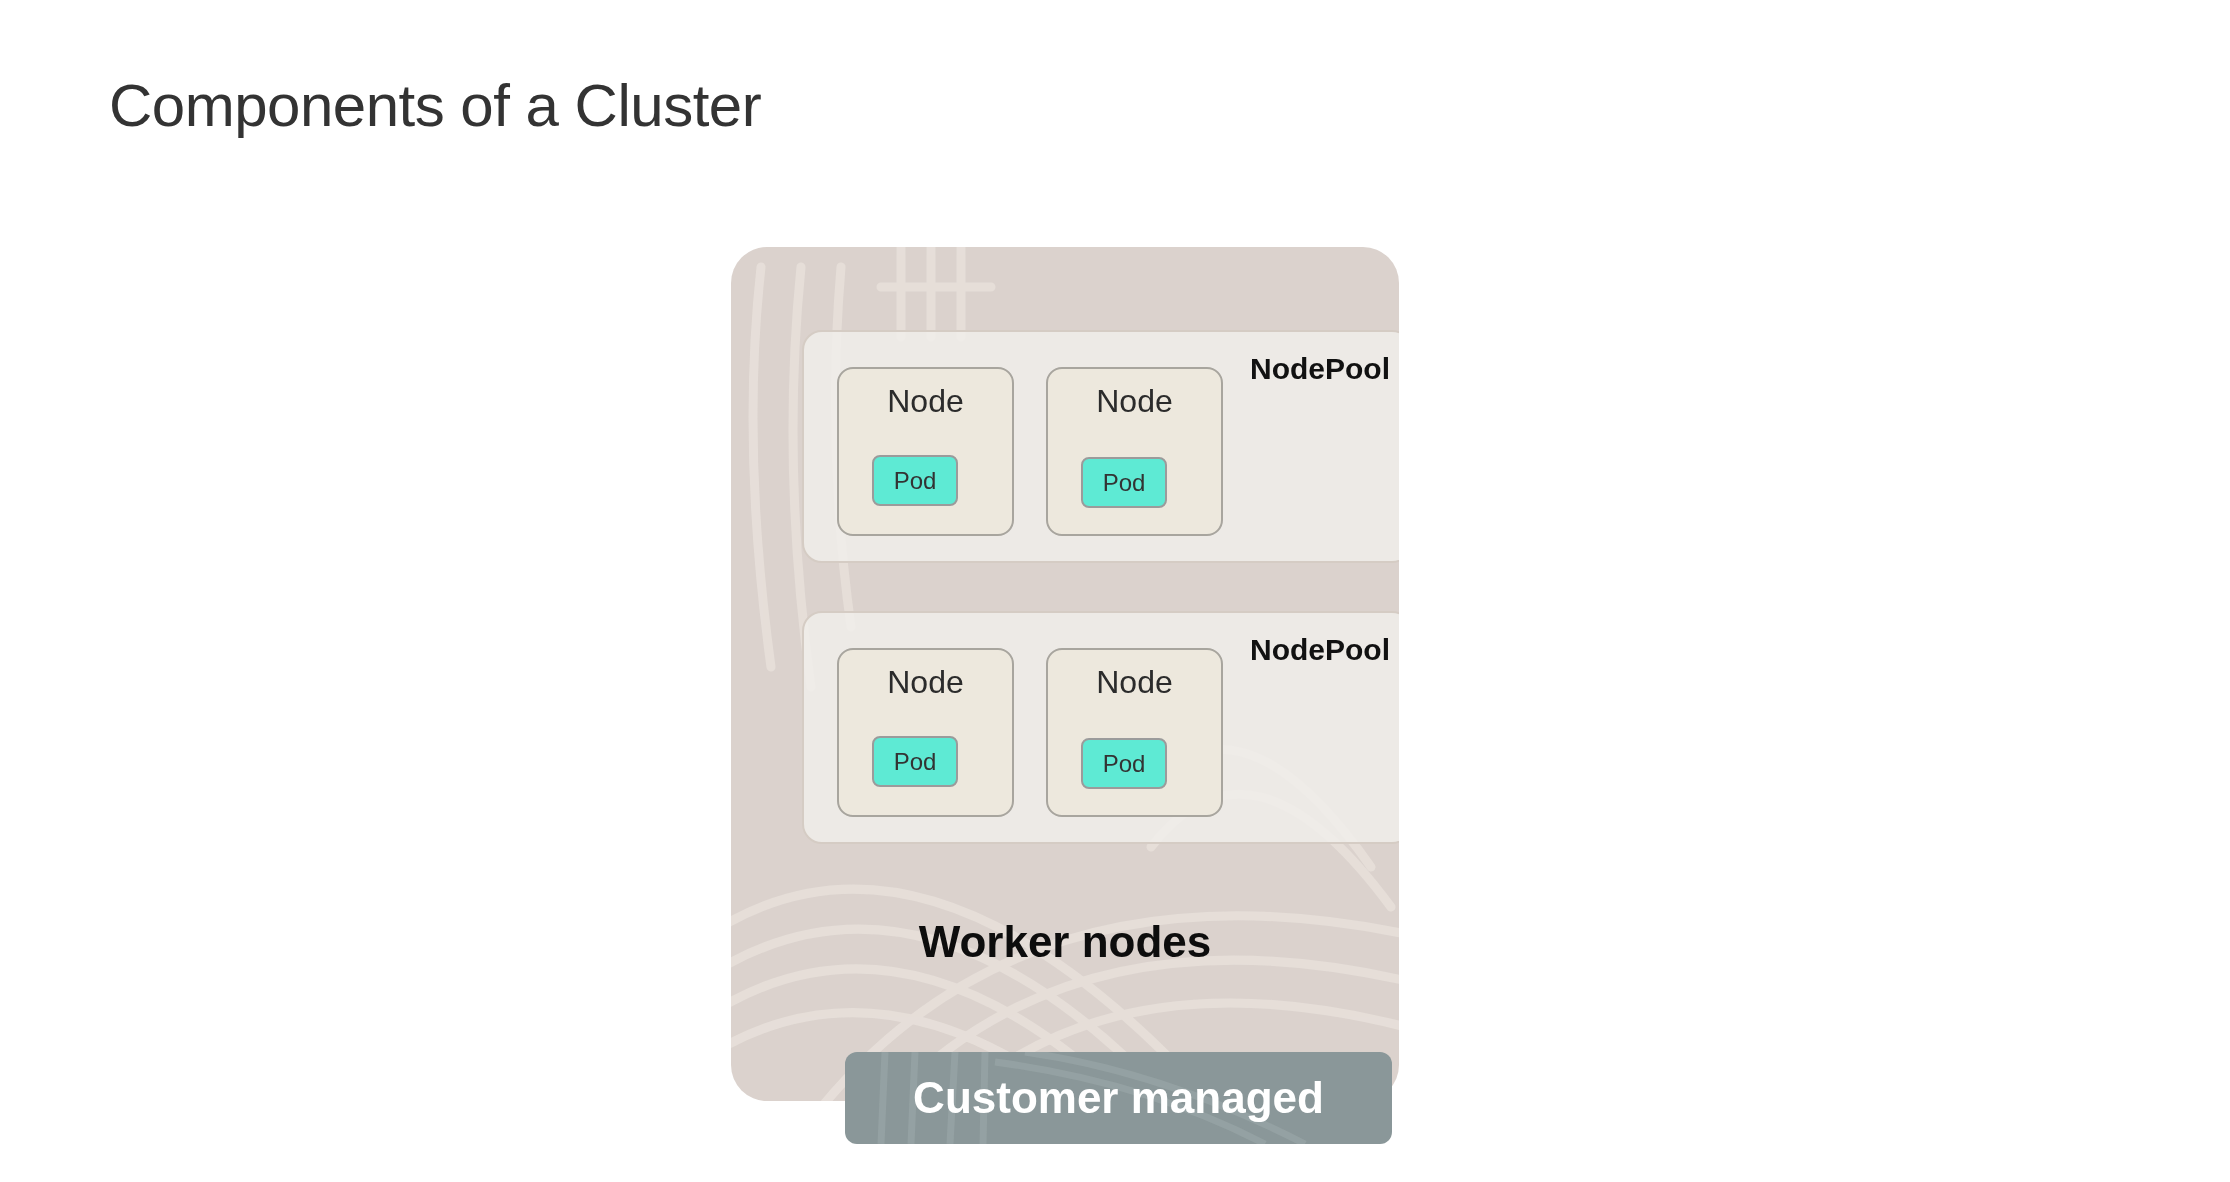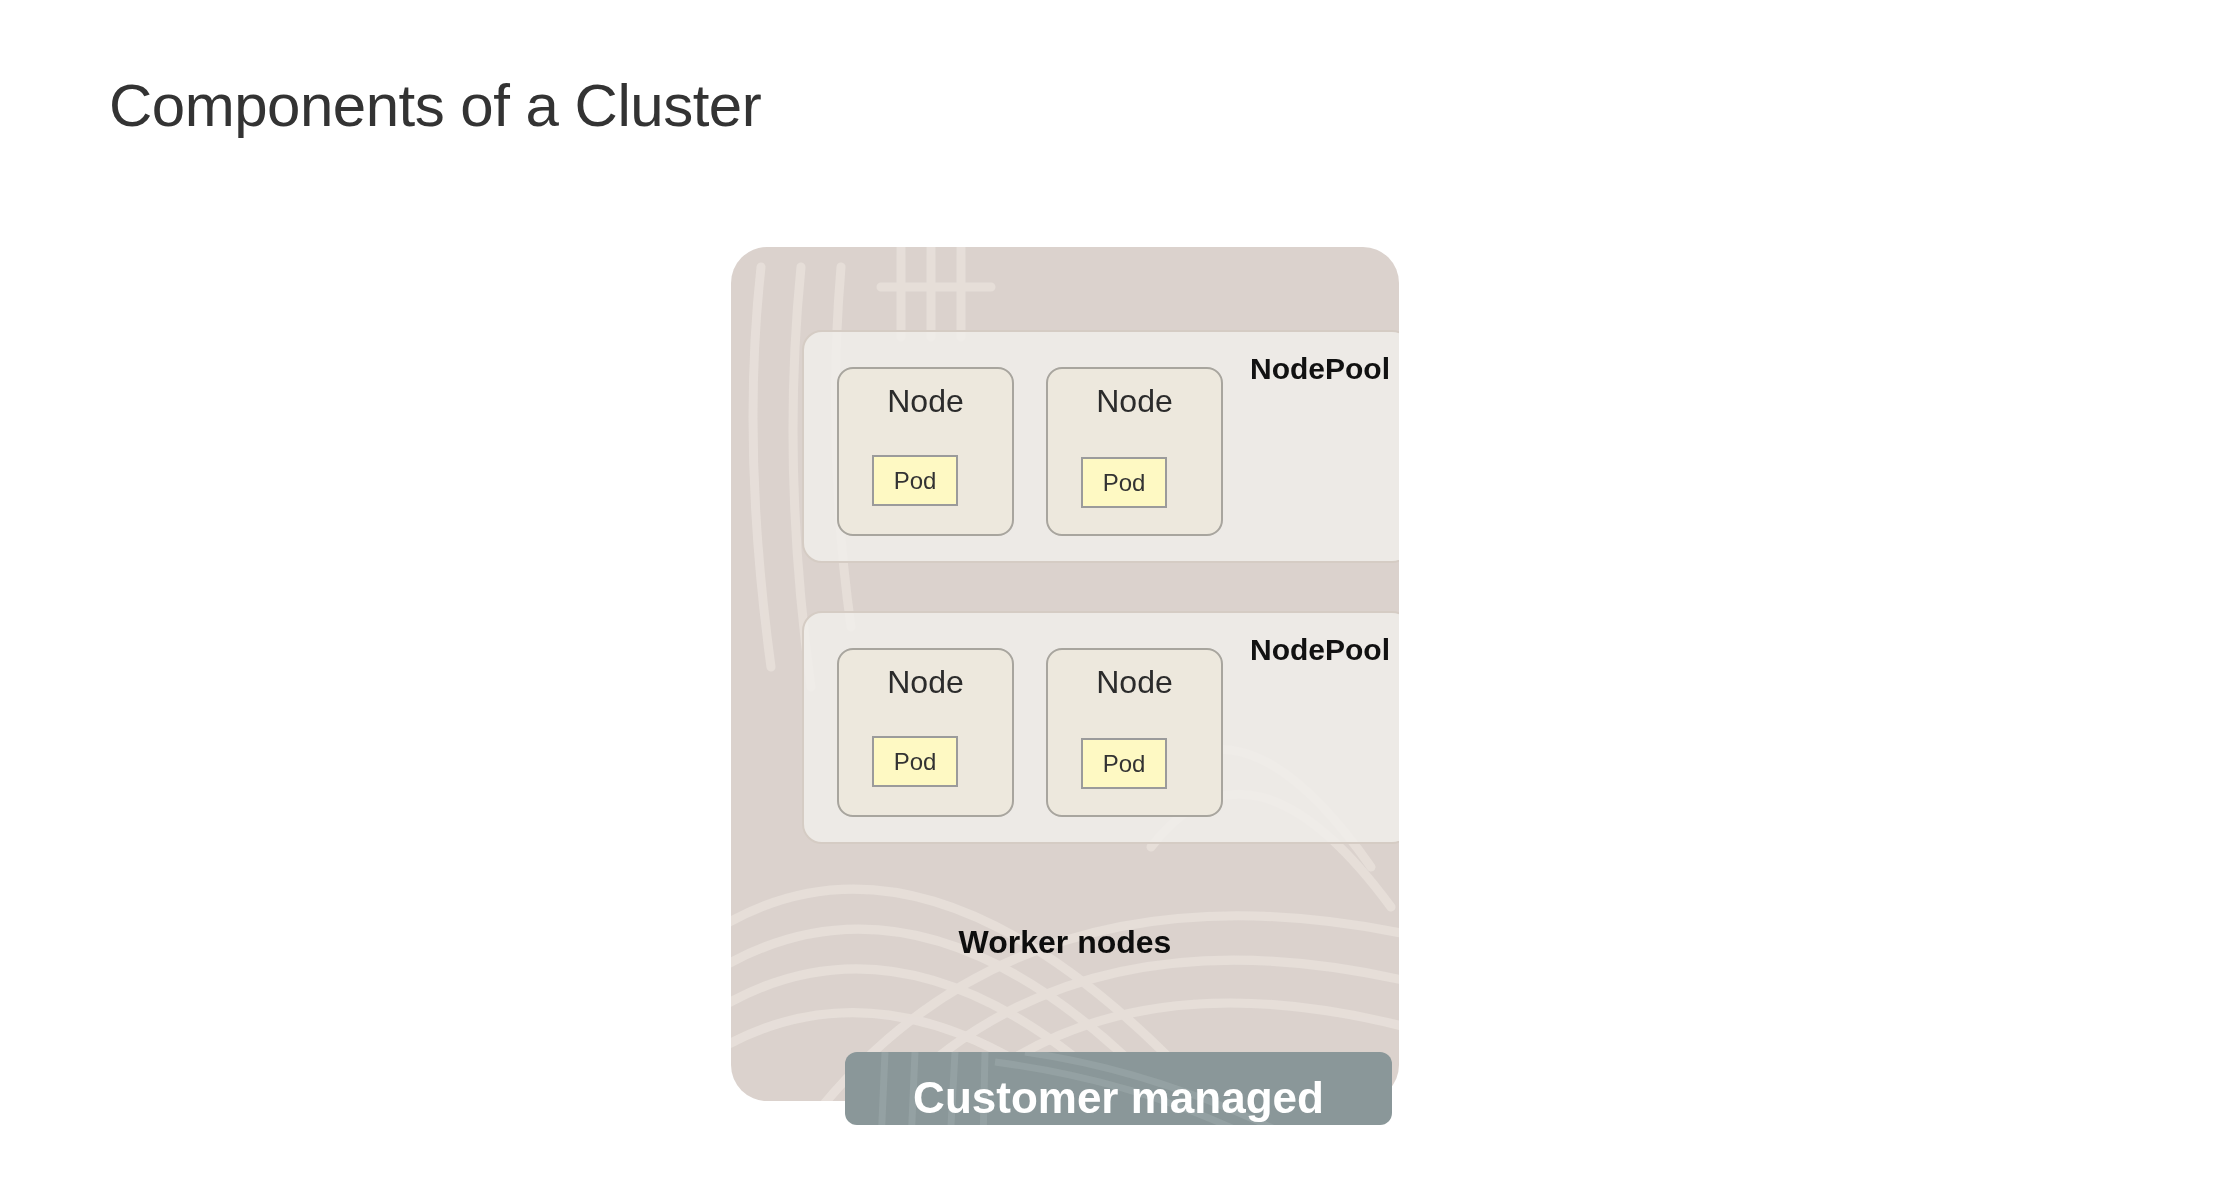--- a/index.html
+++ b/index.html
@@ -25,28 +25,28 @@
 
   .node { position: absolute; top: 35px; width: 151px; height: 165px;
           border: 2px solid #a8a59e; border-radius: 16px; background: #ede8dd; padding-left: 22px; }
   .node.n1 { left: 33px; }
   .node.n2 { left: 242px; }
 
   .node-label { position: absolute; left: 0; right: 0; top: 14px; text-align: center;
                 font-size: 32px; color: #2b2b2b; line-height: 36px; }
 
   .pod { position: absolute; left: 33px; top: 86px; width: 82px; height: 47px;
-         border: 2px solid #9b9b9b; border-radius: 0; background: #fef9c3;
+         border: 2px solid #9b9b9b; border-radius: 8px; background: #5eead4;
          text-align: center; font-size: 24px; line-height: 47px; color: #333333; }
   .node.n2 .pod { top: 88px; }
 
   .worker { position: absolute; left: 0; right: 0; top: 670px; text-align: center;
-            font-size: 32px; font-weight: bold; color: #0d0d0d; line-height: 50px; }
+            font-size: 44px; font-weight: bold; color: #0d0d0d; line-height: 50px; }
 
-  .bar { position: absolute; left: 845px; top: 1052px; width: 547px; height: 73px;
+  .bar { position: absolute; left: 845px; top: 1052px; width: 547px; height: 92px;
          border-radius: 12px; background: #8a9799; text-align: center; overflow: hidden; }
   .bar-swirls { position: absolute; left: 0; top: 0; width: 547px; height: 92px; }
   .bar-label { position: relative; font-size: 44px; font-weight: bold; color: #ffffff;
                line-height: 92px; white-space: nowrap; }
 </style>
 </head>
 <body>
 
 <h1 class="title">Components of a Cluster</h1>
 

